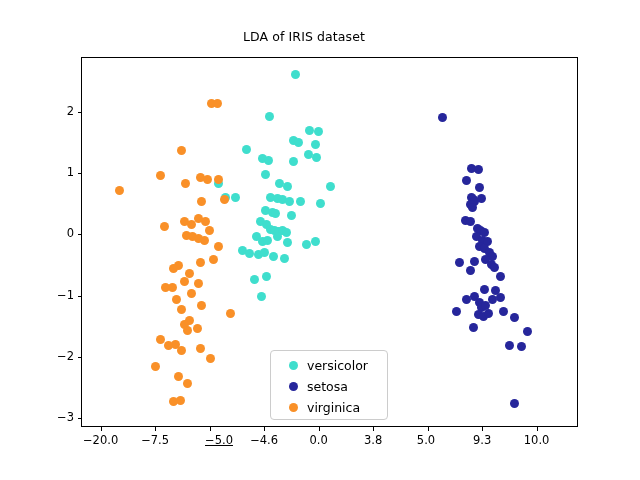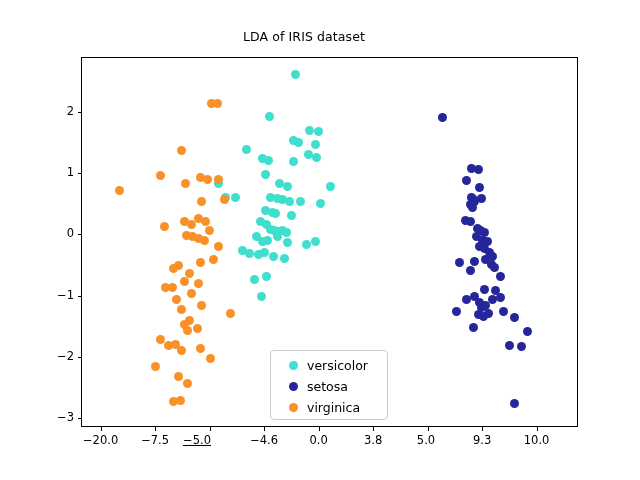--- a/index.html
+++ b/index.html
@@ -300,21 +300,21 @@
         <div class="pt" style="left: 98.0921px; top: 342.479px; background: rgb(249, 144, 40);"></div>
       </div>
   </div>
 
   <div id="xticks-wrap">
       <div class="xtick" style="left: 100.618px;"></div>
       <div class="xticklabel" style="left: 100.618px;">−20.0</div>
       <div class="xtick" style="left: 155.114px;"></div>
       <div class="xticklabel" style="left: 155.114px;">−7.5</div>
       <div class="xtick" style="left: 209.61px;"></div>
-      <div class="xticklabel" style="left: 197px; text-decoration: underline;">−5.0</div>
+      <div class="xticklabel" style="left: 219px; text-decoration: underline;">−5.0</div>
       <div class="xtick" style="left: 264.105px;"></div>
       <div class="xticklabel" style="left: 264.105px;">−4.6</div>
       <div class="xtick" style="left: 318.601px;"></div>
       <div class="xticklabel" style="left: 318.601px;">0.0</div>
       <div class="xtick" style="left: 373.096px;"></div>
       <div class="xticklabel" style="left: 373.096px;">3.8</div>
       <div class="xtick" style="left: 427.592px;"></div>
       <div class="xticklabel" style="left: 426px;">5.0</div>
       <div class="xtick" style="left: 482.088px;"></div>
       <div class="xticklabel" style="left: 482.088px;">9.3</div>

